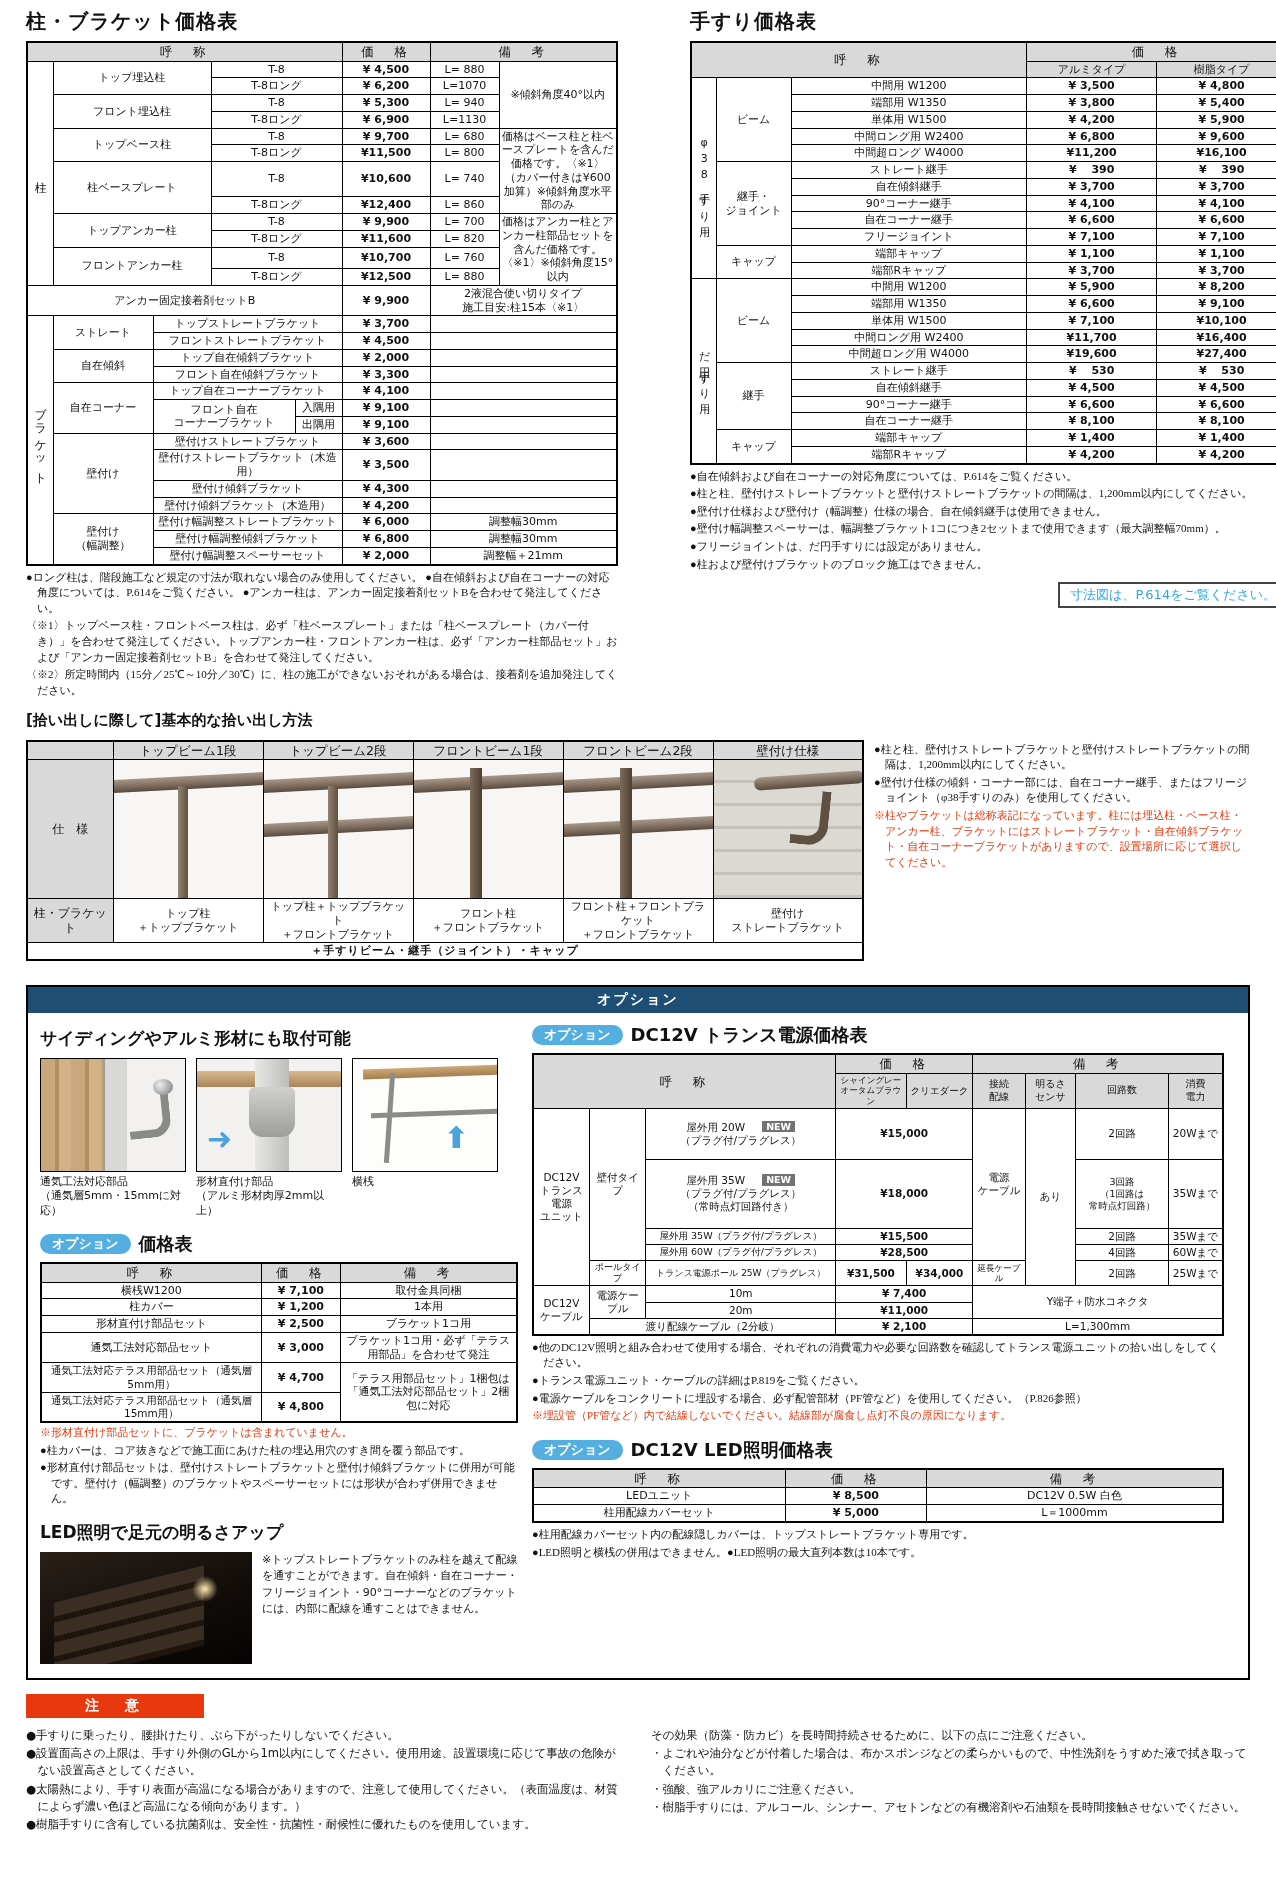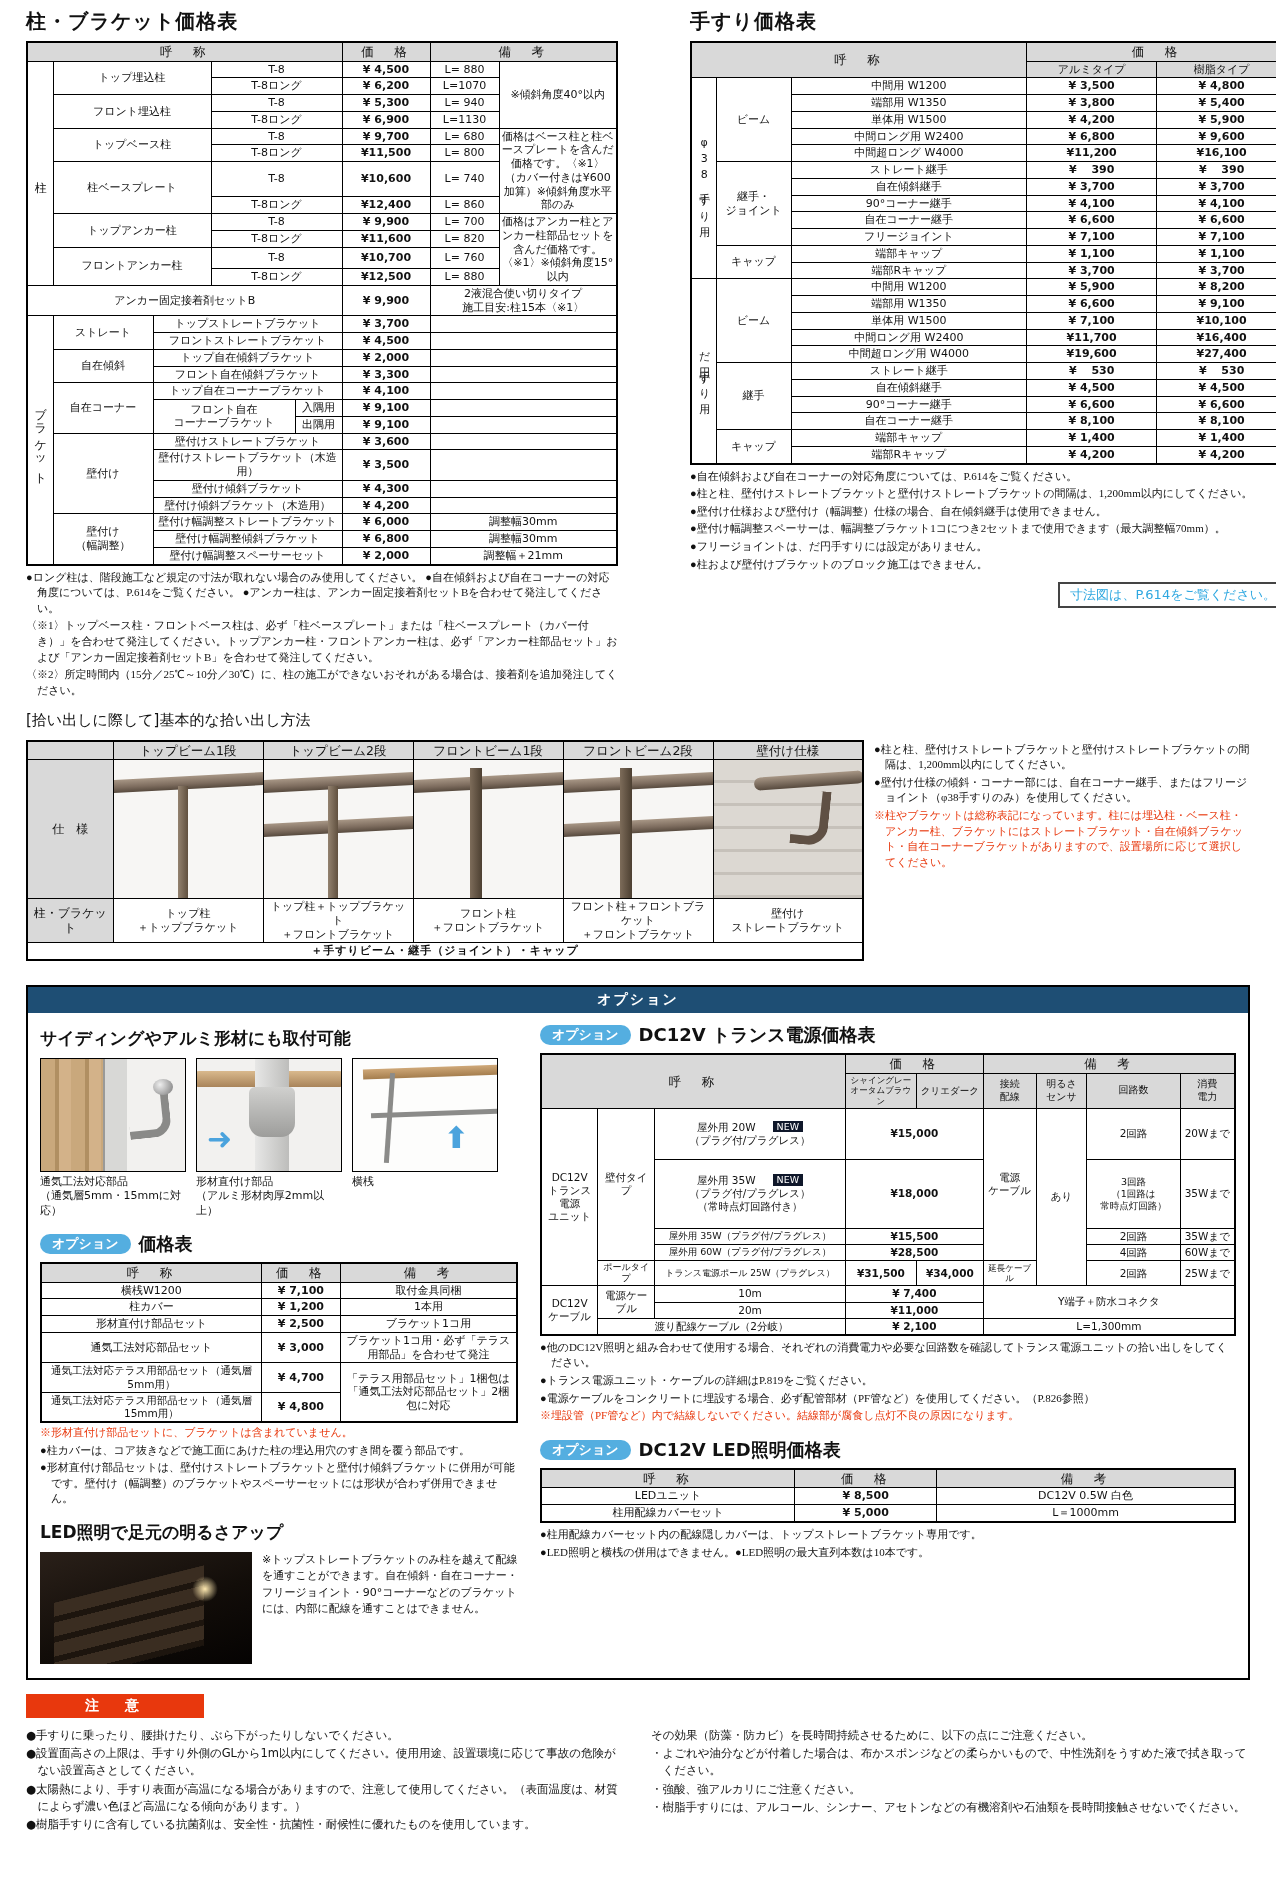--- a/index.html
+++ b/index.html
@@ -35,21 +35,21 @@
   .bar{position:absolute;left:-8px;right:-8px;height:13px;border-radius:7px;background:linear-gradient(180deg,#a89786 0%,#7d6c5e 60%,#574a3e 100%);transform:rotate(-3deg);}
   .b1{top:16px;}.b2{top:60px;}
   .pst{position:absolute;width:10px;top:26px;bottom:-4px;left:64px;background:linear-gradient(90deg,#93826f,#60503f);}
   .pst.front{top:8px;width:12px;left:56px;background:linear-gradient(90deg,#7d6c5a,#4c3f31);}
   .brick{background:repeating-linear-gradient(180deg,#dcd8d2 0 20px,#c6c1ba 20px 23px);}
   .hook{position:absolute;top:30px;left:78px;width:28px;height:46px;border-right:9px solid #5f5044;border-bottom:9px solid #5f5044;border-radius:0 0 20px 0;transform:rotate(6deg);}
   .stub{position:absolute;top:14px;left:40px;width:110px;height:13px;border-radius:7px;background:linear-gradient(180deg,#a89786,#574a3e);transform:rotate(-4deg);}
   
   .optbox{border:2px solid #000;margin-top:24px;}
   .optbanner{background:#1e4e74;color:#fff;font-weight:bold;font-size:14px;text-align:center;padding:4px 0;letter-spacing:2px;}
-  .optcols{display:flex;gap:22px;padding:10px 12px 14px 12px;}
+  .optcols{display:flex;gap:14px;padding:10px 24px 14px 12px;}
   .optleft{width:478px;flex:0 0 478px;}
   .optright{flex:1;}
   h3.hl{font-size:17px;font-weight:bold;margin:4px 0 8px 0;}
   .photos{display:flex;gap:10px;}
   .ph{width:146px;}
   .phimg{height:112px;border:1px solid #000;position:relative;overflow:hidden;background:#f2f1ef;}
   .phcap{font-size:11px;line-height:1.3;margin-top:3px;}
   .wood{position:absolute;left:0;top:0;bottom:0;width:62px;background:repeating-linear-gradient(90deg,#c9a87c 0 14px,#b08f62 14px 18px,#d3b289 18px 30px);}
   .sidpanel{position:absolute;left:62px;top:0;bottom:0;width:22px;background:#d8d8d6;border-left:2px solid #9a9a98;}
   .arm{position:absolute;top:34px;left:84px;width:40px;height:34px;border-left:8px solid #8a8a88;border-bottom:8px solid #8a8a88;border-radius:0 0 0 18px;transform:rotate(-96deg);}
@@ -68,21 +68,21 @@
   .ot th{letter-spacing:4px;}
   .ot td{font-size:11px;text-align:center;}
   .ot .nm{font-size:10.5px;}
   .ledrow{display:flex;gap:10px;margin-top:6px;}
   .ledimg{width:212px;height:112px;flex:0 0 212px;background:linear-gradient(160deg,#2a2019 0%,#120d09 55%,#050302 100%);position:relative;overflow:hidden;}
   .steps{position:absolute;bottom:0;left:14px;width:150px;height:80px;background:repeating-linear-gradient(180deg,#3a2d21 0 14px,#1d150e 14px 20px);transform:skewY(-14deg);}
   .glow{position:absolute;top:24px;right:34px;width:26px;height:26px;border-radius:50%;background:radial-gradient(circle,#ffe9b0 0%,rgba(255,233,176,0) 70%);}
   .lednote{flex:1;font-size:11px;line-height:1.5;}
   .tt th{letter-spacing:0;}
   .tt td{font-size:10.5px;}
-  .newb{display:inline-block;background:#0f172a;color:#fff;font-size:9.5px;font-weight:normal;padding:0 4px;margin-left:17px;vertical-align:1px;}
+  .newb{display:inline-block;background:#737373;color:#fff;font-size:9.5px;font-weight:bold;padding:0 4px;margin-left:17px;vertical-align:1px;}
   .grp{font-size:10px;line-height:1.25;}
   
   .caution{margin-top:14px;}
   .caution-banner{background:#e8380d;color:#fff;font-weight:bold;font-size:14px;width:178px;text-align:center;padding:3px 0;letter-spacing:6px;margin-bottom:8px;}
   .caution-cols{display:flex;gap:26px;}
   .cc{flex:1;}
   .cnote{font-size:11.5px;line-height:1.5;text-indent:-1em;padding-left:1em;margin:1px 0;}
   .pt13{padding-top:2px;}
 </style>
 </head>
@@ -436,21 +436,21 @@
         <p class="note">●フリージョイントは、だ円手すりには設定がありません。</p>
         <p class="note">●柱および壁付けブラケットのブロック施工はできません。</p>
       </div>
       <div class="dimwrap">
         <span class="dimbox">寸法図は、P.614をご覧ください。</span>
       </div>
     </div>
   </div>
 
   <div style="margin-top:10px;">
-    <div style="font-size:15px;font-weight:normal;margin-bottom:4px;">[拾い出しに際して]基本的な拾い出し方法</div>
+    <div style="font-size:15px;font-weight:bold;margin-bottom:4px;">[拾い出しに際して]基本的な拾い出し方法</div>
     <div class="pu-flex">
       <table class="t pu-t">
         <colgroup>
             <col style="width:86px">
             <col style="width:150px">
             <col style="width:150px">
             <col style="width:150px">
             <col style="width:150px">
             <col style="width:150px">
           </colgroup>

